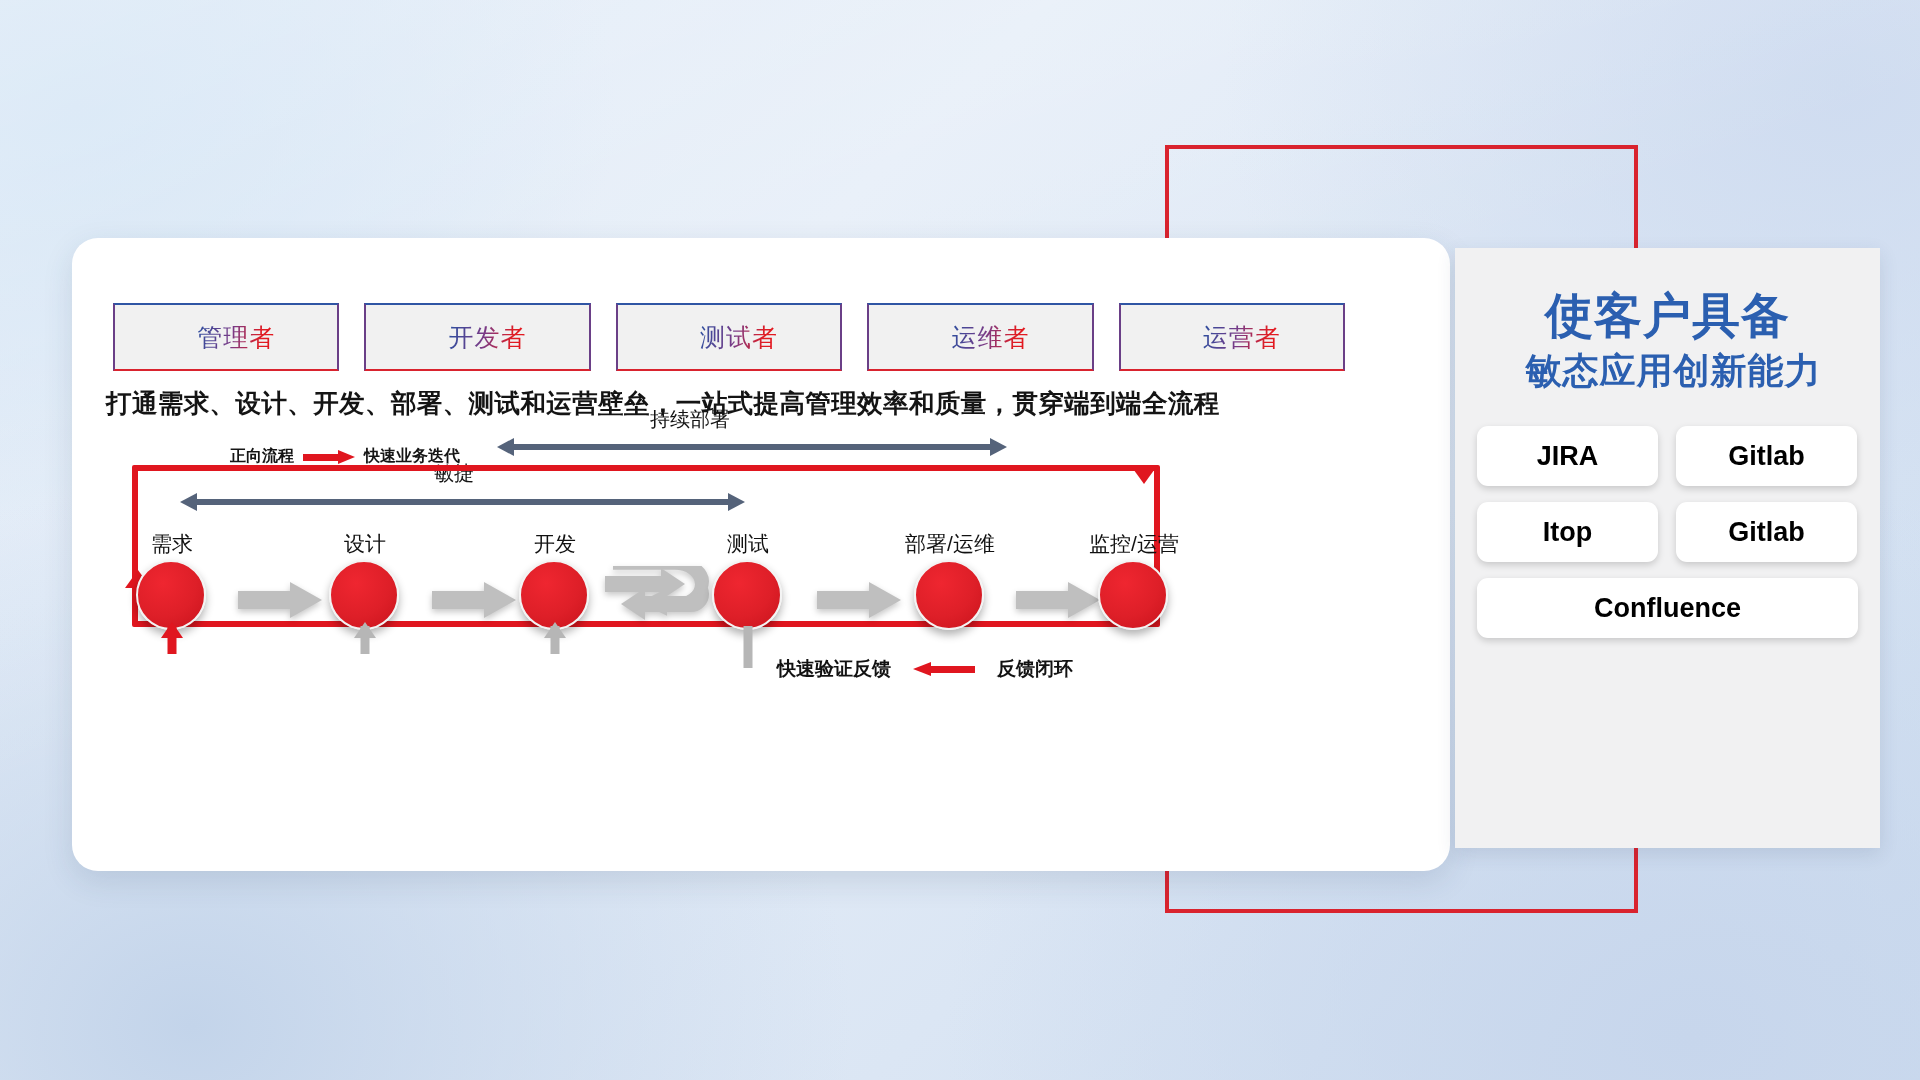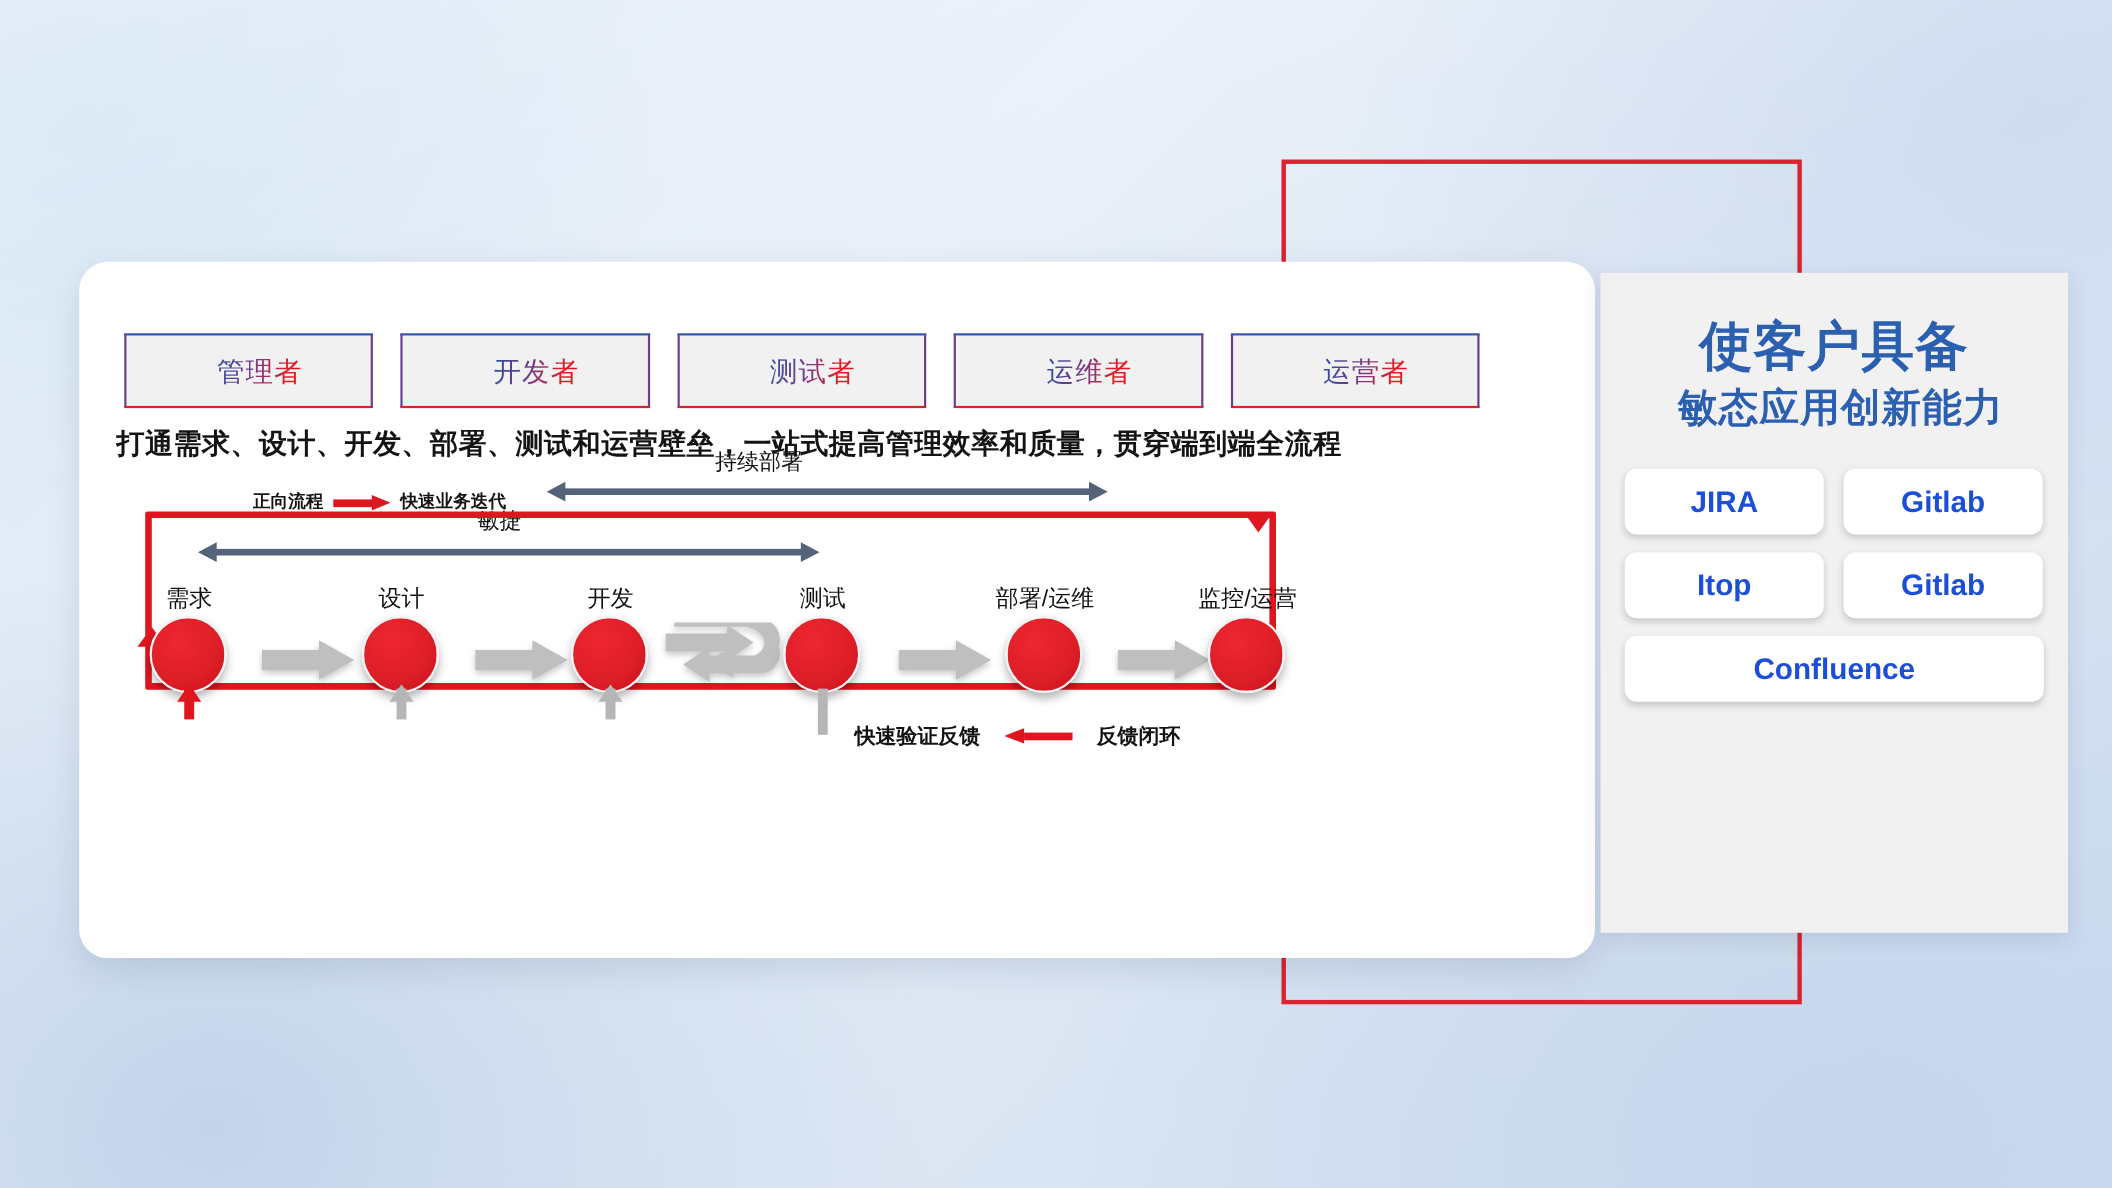--- a/index.html
+++ b/index.html
@@ -170,21 +170,21 @@
   #rp-title1{position:absolute;left:0;right:0;top:38px;}
   #rp-title2{position:absolute;left:0;right:0;top:100px;font-size:36px;margin-left:12px;}
   #tools{
     position:absolute;left:22px;top:178px;width:381px;
     display:flex;flex-wrap:wrap;gap:16px 18px;
   }
   .tool{
     height:60px;border-radius:11px;background:#fff;
     box-shadow:0 3px 7px rgba(0,0,0,.17);
     display:flex;align-items:center;justify-content:center;
-    font-size:27px;font-weight:700;color:#1d4ed8;
+    font-size:27px;font-weight:700;color:#000000;
   }
   .tool.half{width:181px;}
   .tool.full{width:381px;}
 </style>
 </head>
 <body>
 
 <div id="bg"></div>
 
 <div id="bracket-top" class="bracket"></div>

